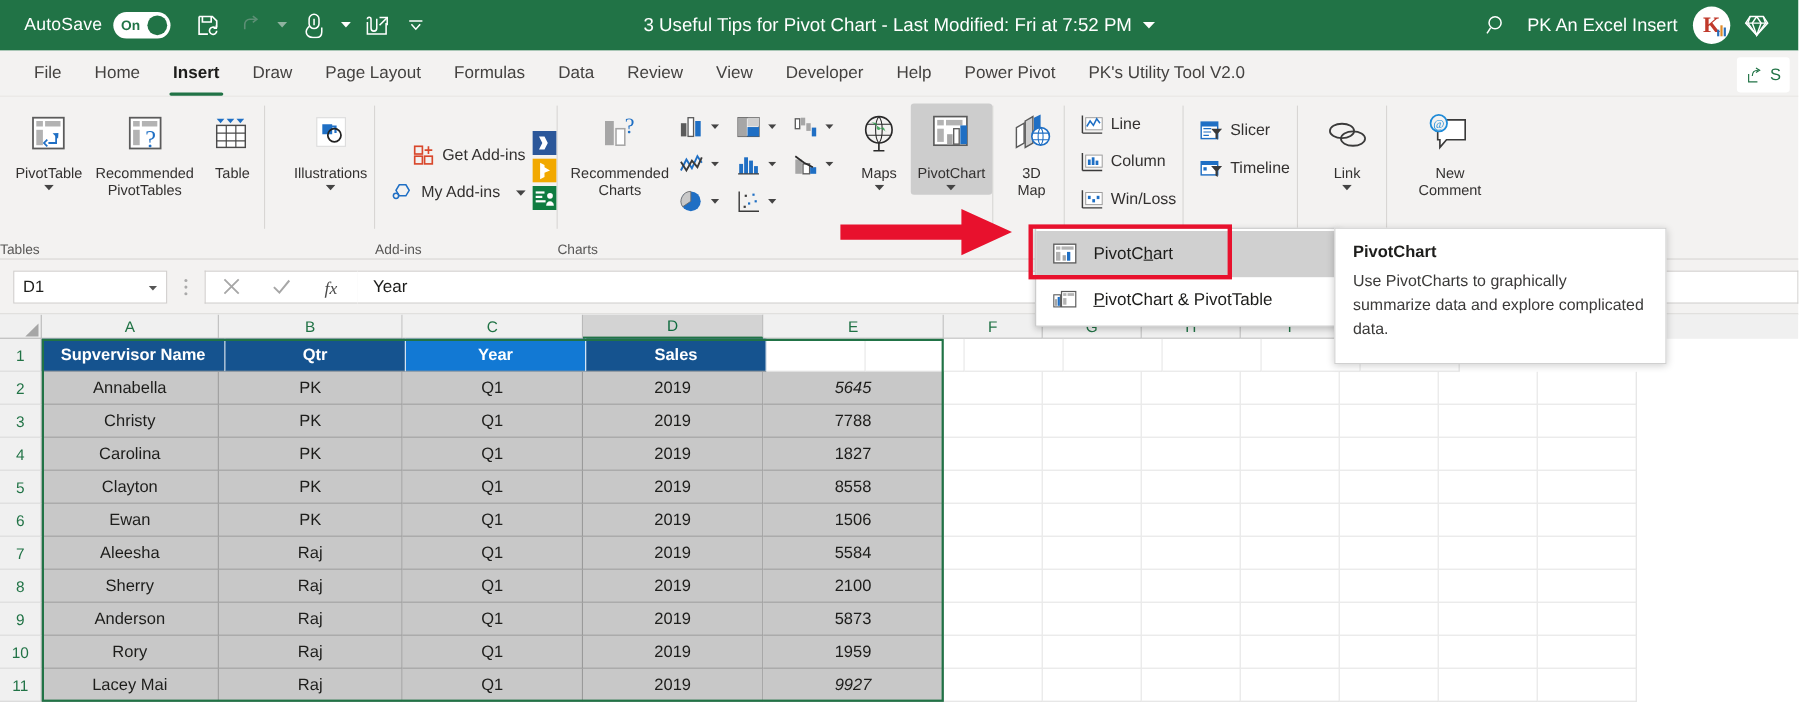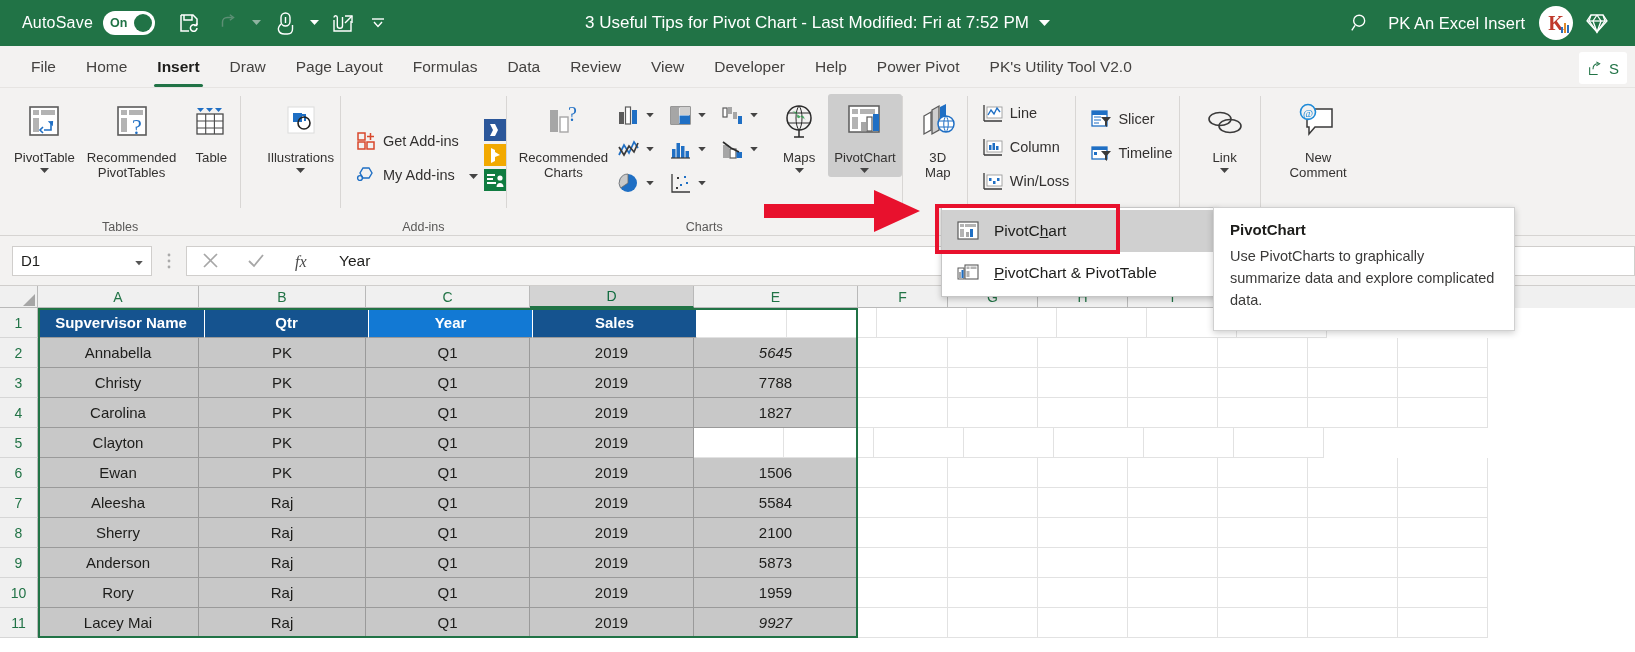--- a/index.html
+++ b/index.html
@@ -81,21 +81,21 @@
   }
 
   
   .ribbon{
     height:148px; background:#f3f2f1; position:relative;
     display:flex; align-items:flex-start; border-bottom:1px solid #d6d4d2;
   }
   .group{ height:148px; position:relative; display:flex; flex-direction:column; }
   .group-items{ display:flex; align-items:flex-start; padding-top:6px; height:124px;}
   .group-label{
-    position:absolute; bottom:2px; left:0; right:0; text-align:center;
+    position:absolute; bottom:2px; left:0; right:0; 
     font-size:12.5px; color:#595857;
   }
   .sep{ width:1px; background:#d8d6d4; height:112px; margin:8px 0 0 0; align-self:flex-start;}
 
   .bigbtn{
     width:auto; min-width:58px; padding:2px 6px 0;
     display:flex; flex-direction:column; align-items:center; cursor:pointer;
     border-radius:3px;
   }
   .bigbtn .ico{ height:52px; display:flex;align-items:center;justify-content:center; }
@@ -440,21 +440,21 @@
             </svg>
         </span>
       </div>
     </div>
   </div>
 
   <div class="sep"></div>
 
   <div class="group">
     <div class="group-items" style="align-items:center;">
-      <div style="display:flex;flex-direction:column;justify-content:center;padding-top:10px;margin-left:8px;">
+      <div style="display:flex;flex-direction:column;justify-content:center;padding-top:10px;margin-left:8px;align-items:flex-end;">
         <div class="smallrow">
           <span class="s-ico">
             <svg width="20" height="20" viewBox="0 0 20 20" fill="none" stroke="#d9472b" stroke-width="1.5">
               <rect x="2" y="2" width="7" height="7"></rect>
                 <rect x="2" y="11" width="7" height="7"></rect>
               <rect x="11" y="11" width="7" height="7"></rect>
                 <path d="M14.5 2v7M11 5.5h7"></path>
             </svg>
           </span>
           <span>Get Add-ins</span>
@@ -910,20 +910,21 @@
         <div class="cell blank" style="width: 90px;"></div>
         <div class="cell blank" style="width: 90px;"></div>
         <div class="cell blank" style="width: 90px;"></div>
       </div>
       <div class="grow">
         <div class="rowhead">5</div>
         <div class="cell" style="width: 161px;">Clayton</div>
         <div class="cell" style="width: 167px;">PK</div>
         <div class="cell" style="width: 164px;">Q1</div>
         <div class="cell" style="width: 164px;">2019</div>
+        <div class="cell" style="width: 164px;">8558</div>
         <div class="cell blank" style="width: 90px;"></div>
         <div class="cell blank" style="width: 90px;"></div>
         <div class="cell blank" style="width: 90px;"></div>
         <div class="cell blank" style="width: 90px;"></div>
         <div class="cell blank" style="width: 90px;"></div>
         <div class="cell blank" style="width: 90px;"></div>
         <div class="cell blank" style="width: 90px;"></div>
       </div>
       <div class="grow">
         <div class="rowhead">6</div>

